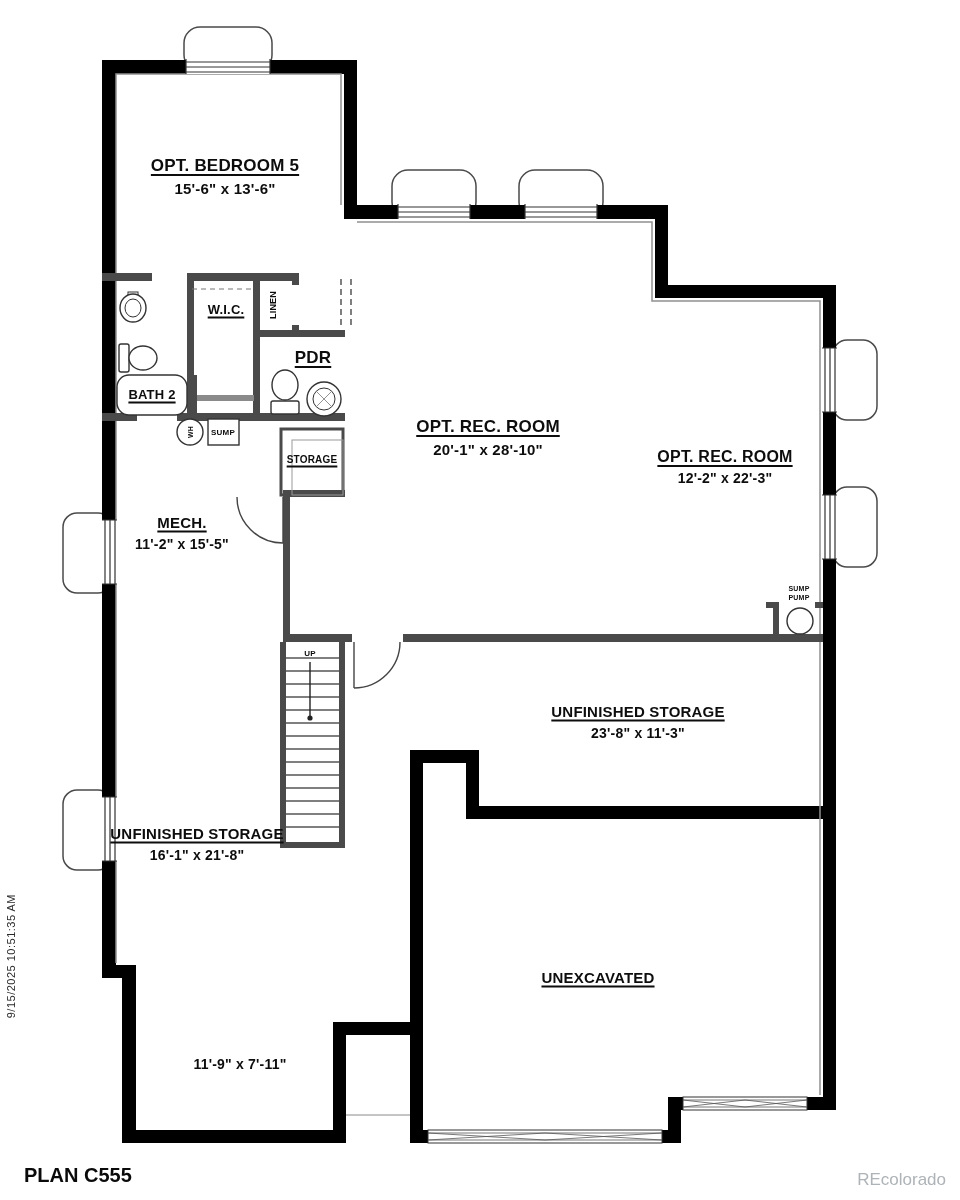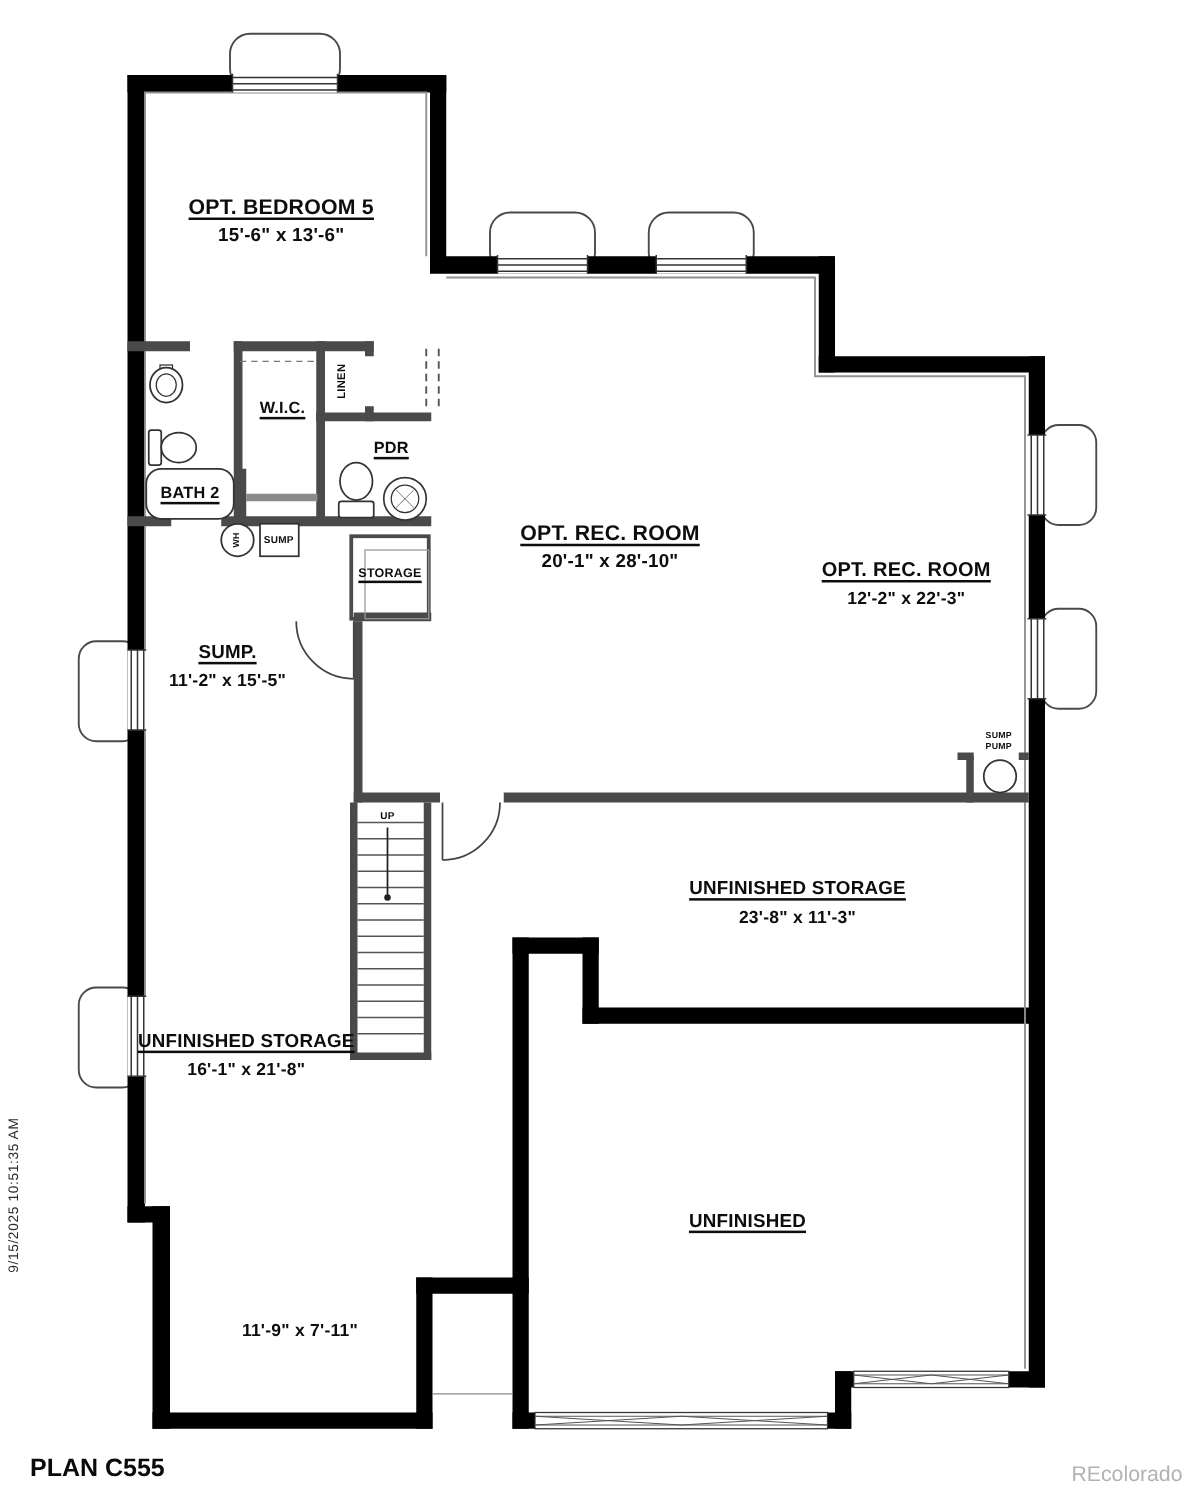--- a/index.html
+++ b/index.html
@@ -3,21 +3,21 @@
 <meta charset="utf-8">
 <style>
   html,body{margin:0;padding:0;background:#ffffff;}
   body{width:960px;height:1200px;position:relative;font-family:"Liberation Sans",sans-serif;overflow:hidden;}
   .plan{position:absolute;left:0;top:0;width:960px;height:1028px;}
   svg{position:absolute;left:0;top:0;}
   .lbl{position:absolute;font-weight:bold;color:#0d0d0d;white-space:nowrap;
        transform:translate(-50%,-50%);text-align:center;letter-spacing:.2px;}
   .u{text-decoration:underline;text-underline-offset:3px;text-decoration-thickness:1.5px;}
   .s17{font-size:17px}.s16{font-size:16px}.s15{font-size:15px}.s14{font-size:14px}
-  .s13{font-size:13px}.s12{font-size:13px}.s10{font-size:10px}.s9{font-size:9px}
+  .s13{font-size:13px}.s12{font-size:17px}.s10{font-size:10px}.s9{font-size:9px}
   .s8{font-size:8px}.s7{font-size:7px}
   .rot{transform:translate(-50%,-50%) rotate(-90deg);}
   .sump{white-space:normal;width:42px;line-height:1.25;}
   .title{position:absolute;left:24px;top:1164px;font-size:20px;font-weight:bold;color:#0a0a0a;text-align:center;}
   .stamp{position:absolute;left:5px;bottom:10px;font-size:11px;color:#2a2a2a;
          writing-mode:vertical-rl;transform:rotate(180deg);letter-spacing:.5px;}
   .wm{position:absolute;right:14px;top:1170px;font-size:17px;color:#aeb3b7;}
 </style>
 </head>
 <body>
@@ -180,46 +180,46 @@
     </g>
     <circle cx="190" cy="432" r="13"></circle>
     <rect x="208" y="419" width="31" height="26"></rect>
     <circle cx="800" cy="621" r="13"></circle>
   </g>
 </svg>
 
   <div class="lbl u s17" style="left:225px;top:166px">OPT. BEDROOM 5</div>
   <div class="lbl s15" style="left:225px;top:188px">15'-6" x 13'-6"</div>
 
-  <div class="lbl u s13" style="left:226px;top:326px">W.I.C.</div>
+  <div class="lbl u s13" style="left:226px;top:309px">W.I.C.</div>
   <div class="lbl s9 rot" style="left:273px;top:305px">LINEN</div>
   <div class="lbl u s12" style="left:313px;top:358px">PDR</div>
   <div class="lbl u s13" style="left:152px;top:394px">BATH 2</div>
 
   <div class="lbl s7 rot" style="left:190px;top:432px">WH</div>
   <div class="lbl s8" style="left:223px;top:432px">SUMP</div>
   <div class="lbl u s10" style="left:312px;top:459px">STORAGE</div>
 
-  <div class="lbl u s15" style="left:182px;top:522px">SUMP.</div>
+  <div class="lbl u s15" style="left:182px;top:522px">MECH.</div>
   <div class="lbl s14" style="left:182px;top:544px">11'-2" x 15'-5"</div>
 
   <div class="lbl u s17" style="left:488px;top:427px">OPT. REC. ROOM</div>
   <div class="lbl s15" style="left:488px;top:449px">20'-1" x 28'-10"</div>
 
   <div class="lbl u s16" style="left:725px;top:457px">OPT. REC. ROOM</div>
   <div class="lbl s14" style="left:725px;top:478px">12'-2" x 22'-3"</div>
 
   <div class="lbl s7 sump" style="left:799px;top:594px">SUMP PUMP</div>
   <div class="lbl s8" style="left:310px;top:653px">UP</div>
 
   <div class="lbl u s15" style="left:638px;top:711px">UNFINISHED STORAGE</div>
   <div class="lbl s14" style="left:638px;top:733px">23'-8" x 11'-3"</div>
 
   <div class="lbl u s15" style="left:197px;top:833px">UNFINISHED STORAGE</div>
   <div class="lbl s14" style="left:197px;top:855px">16'-1" x 21'-8"</div>
 
-  <div class="lbl u s15" style="left:598px;top:977px">UNFINISHED</div>
+  <div class="lbl u s15" style="left:598px;top:977px">UNEXCAVATED</div>
   <div class="lbl s14" style="left:240px;top:1064px">11'-9" x 7'-11"</div>
 
   <div class="title">PLAN C555</div>
   <div class="stamp">9/15/2025 10:51:35 AM</div>
   <div class="wm">REcolorado</div>
 </div>
 
 </body></html>

